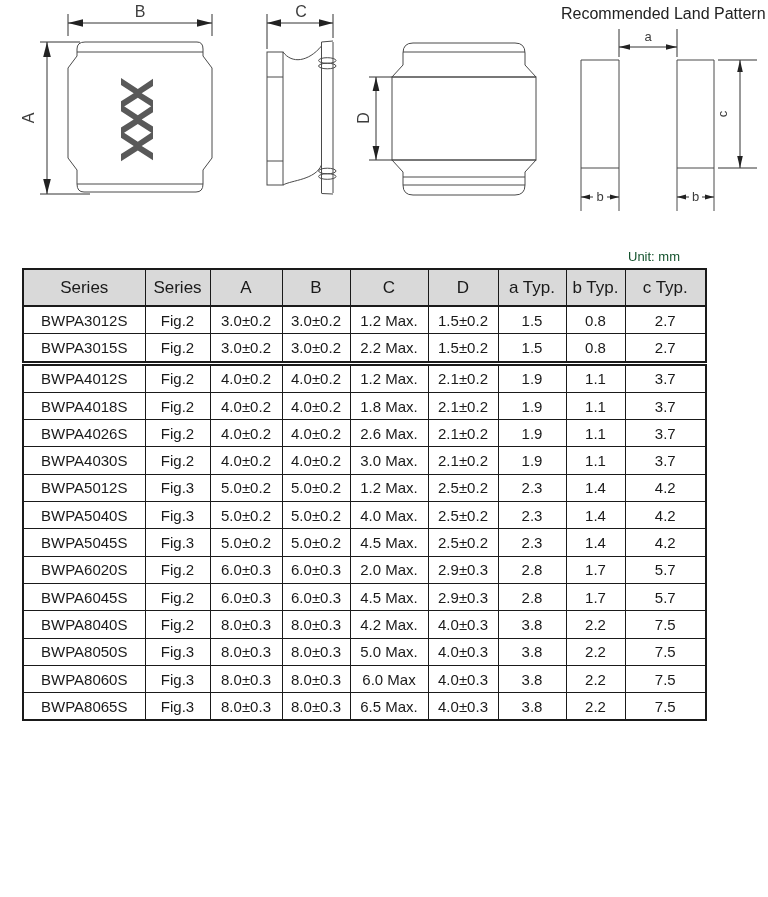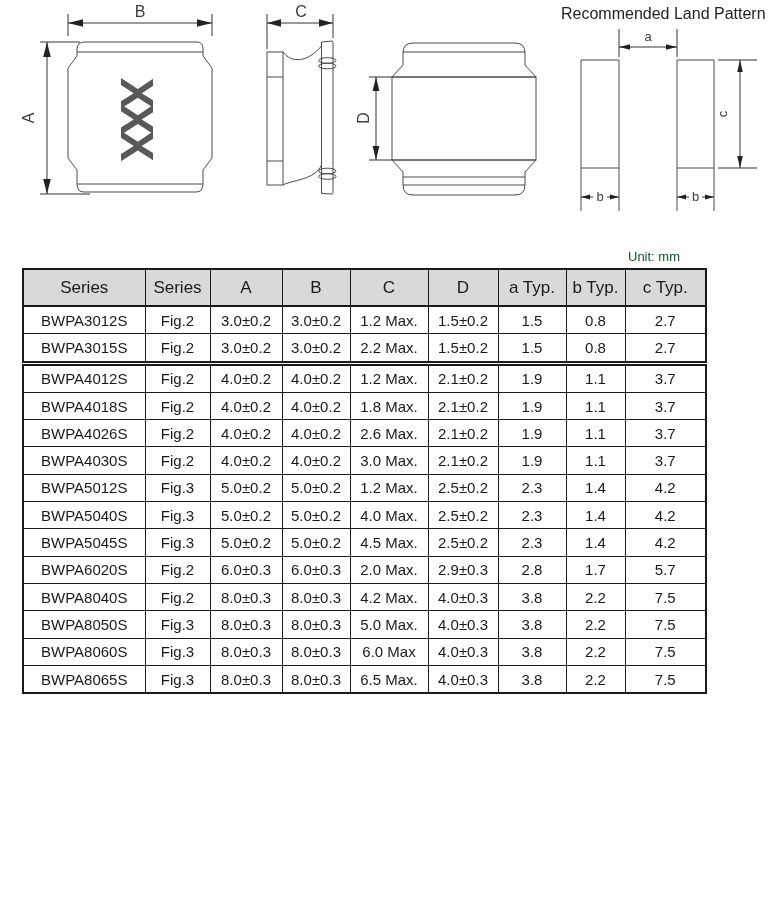--- a/index.html
+++ b/index.html
@@ -317,20 +317,31 @@
           <td>Fig.2</td>
           <td>6.0±0.3</td>
           <td>6.0±0.3</td>
           <td>2.0 Max.</td>
           <td>2.9±0.3</td>
           <td>2.8</td>
           <td>1.7</td>
           <td>5.7</td>
         </tr>
         <tr>
+          <td>BWPA6045S</td>
+          <td>Fig.2</td>
+          <td>6.0±0.3</td>
+          <td>6.0±0.3</td>
+          <td>4.5 Max.</td>
+          <td>2.9±0.3</td>
+          <td>2.8</td>
+          <td>1.7</td>
+          <td>5.7</td>
+        </tr>
+        <tr>
           <td>BWPA8040S</td>
           <td>Fig.2</td>
           <td>8.0±0.3</td>
           <td>8.0±0.3</td>
           <td>4.2 Max.</td>
           <td>4.0±0.3</td>
           <td>3.8</td>
           <td>2.2</td>
           <td>7.5</td>
         </tr>

